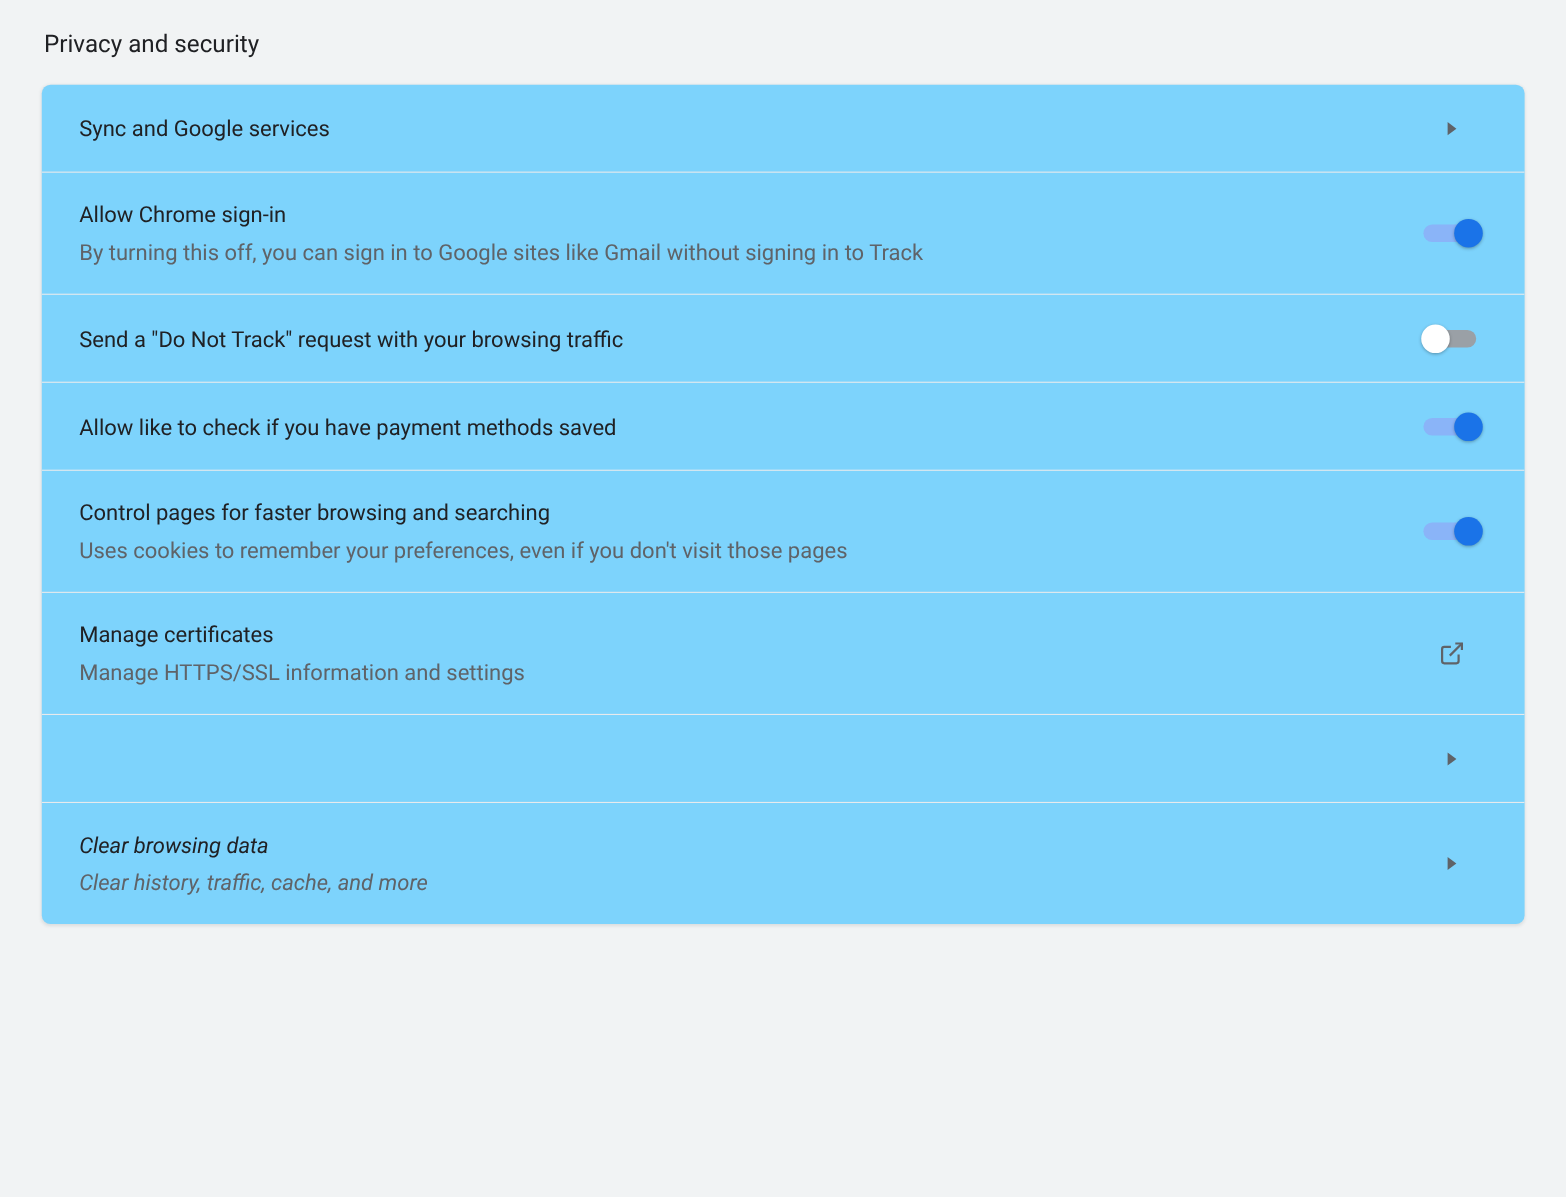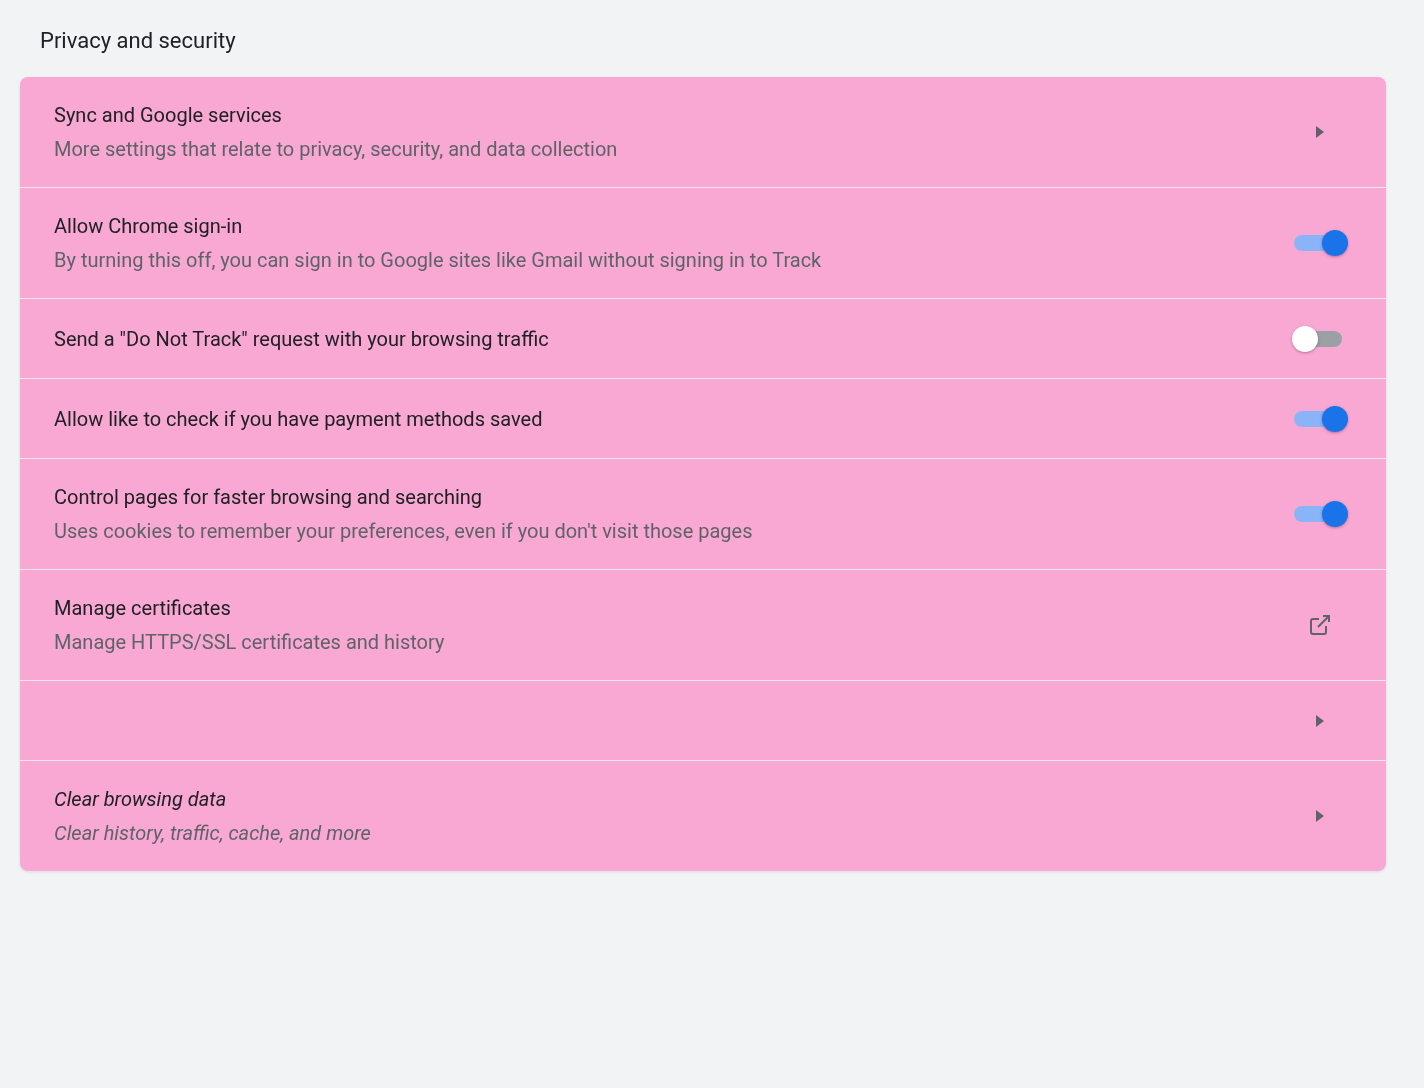--- a/index.html
+++ b/index.html
@@ -14,23 +14,23 @@
       height: 1088px;
       padding-top: 0;
     }
     .section-title {
       font-size: 22px;
       color: #202124;
       padding: 28px 0 24px 40px;
       font-weight: 400;
     }
     .settings-card {
-      background: #f9a8d4;
+      background: #7dd3fc;
       border-radius: 8px;
-      margin: 0 38px 38px 20px;
+      margin: 0 38px 38px 38px;
       box-shadow: 0 1px 3px rgba(60,64,67,0.12);
       overflow: hidden;
     }
     .settings-row {
       display: flex;
       align-items: center;
       justify-content: space-between;
       padding: 24px 36px 24px 34px;
       border-bottom: 1px solid #e8eaed;
       cursor: pointer;
@@ -116,21 +116,20 @@
 </head>
 <body>
 
 <div class="section-title">Privacy and security</div>
 
 <div class="settings-card">
 
   <div class="settings-row">
     <div class="row-text">
       <div class="row-title">Sync and Google services</div>
-      <div class="row-subtitle">More settings that relate to privacy, security, and data collection</div>
     </div>
     <div class="row-action">
       <div class="chevron"></div>
     </div>
   </div>
 
   <div class="settings-row">
     <div class="row-text">
       <div class="row-title">Allow Chrome sign-in</div>
       <div class="row-subtitle">By turning this off, you can sign in to Google sites like Gmail without signing in to Track</div>
@@ -176,21 +175,21 @@
       <div class="toggle on">
         <div class="toggle-track"></div>
         <div class="toggle-knob"></div>
       </div>
     </div>
   </div>
 
   <div class="settings-row">
     <div class="row-text">
       <div class="row-title">Manage certificates</div>
-      <div class="row-subtitle">Manage HTTPS/SSL certificates and history</div>
+      <div class="row-subtitle">Manage HTTPS/SSL information and settings</div>
     </div>
     <div class="row-action">
       <svg class="external-icon" viewBox="0 0 24 24" stroke-width="2">
         <path d="M18 13v6a2 2 0 0 1-2 2H5a2 2 0 0 1-2-2V8a2 2 0 0 1 2-2h6"></path>
         <path d="M15 3h6v6"></path>
         <path d="M10 14L21 3"></path>
       </svg>
     </div>
   </div>
 

